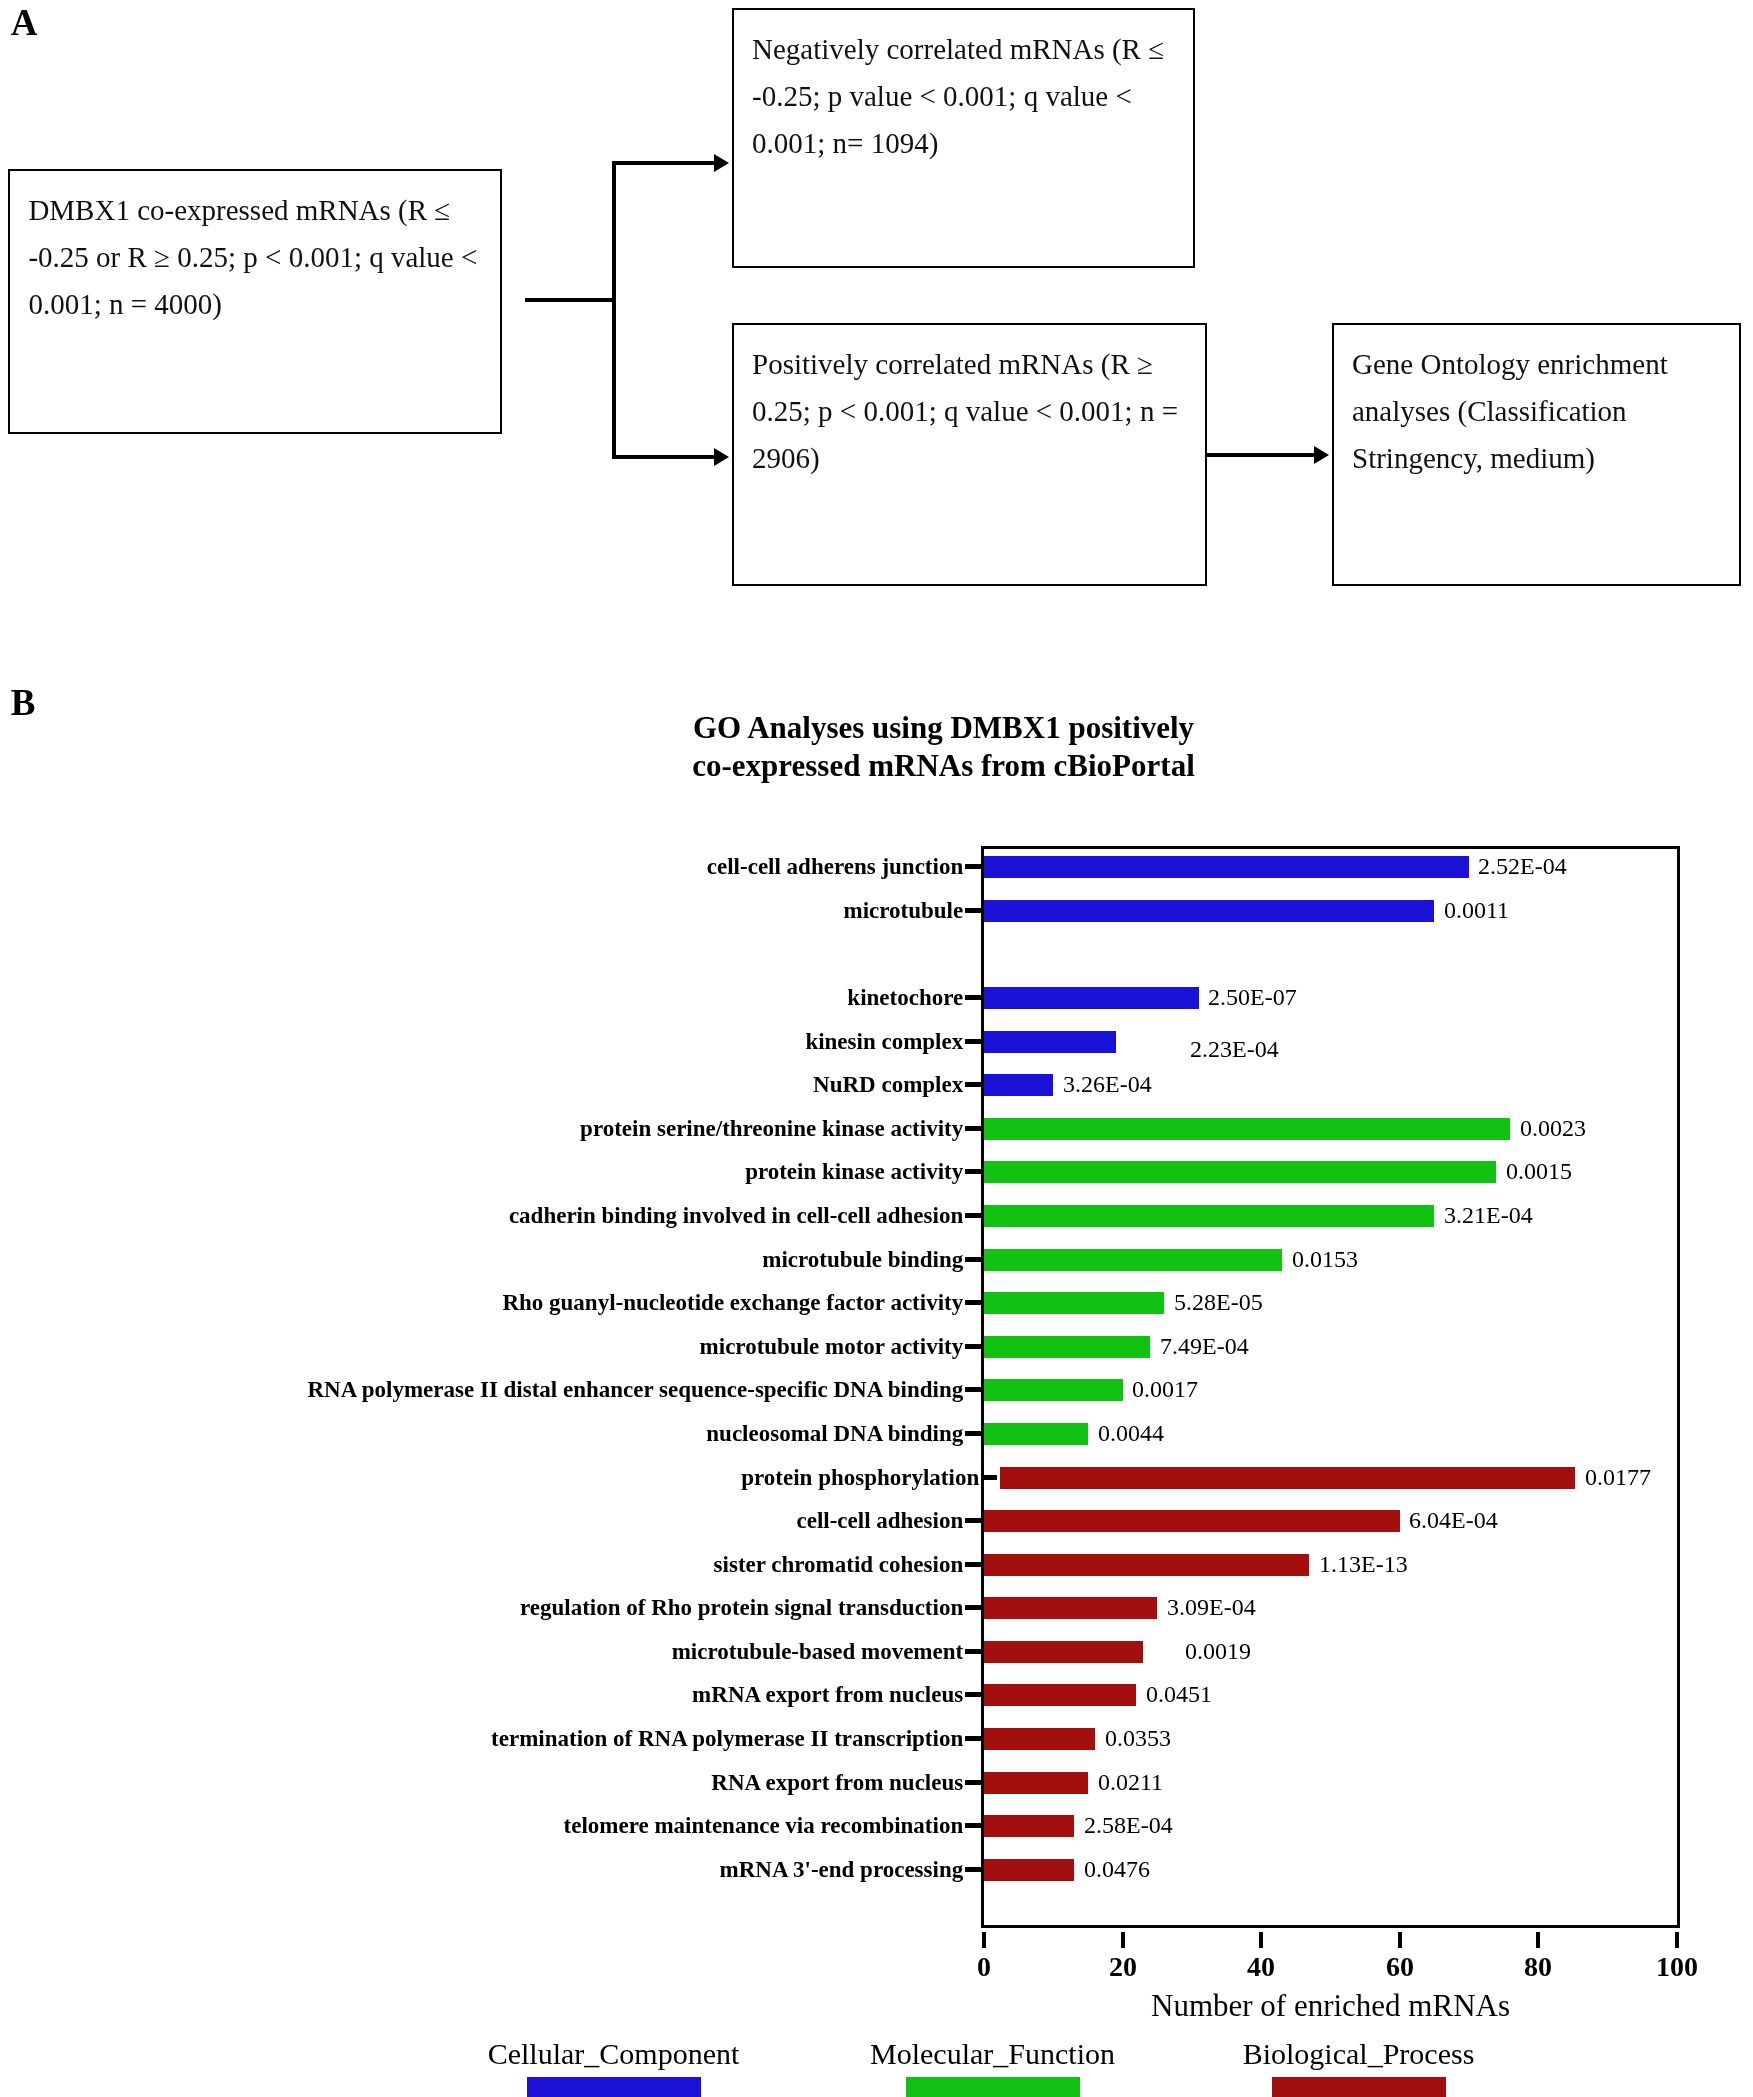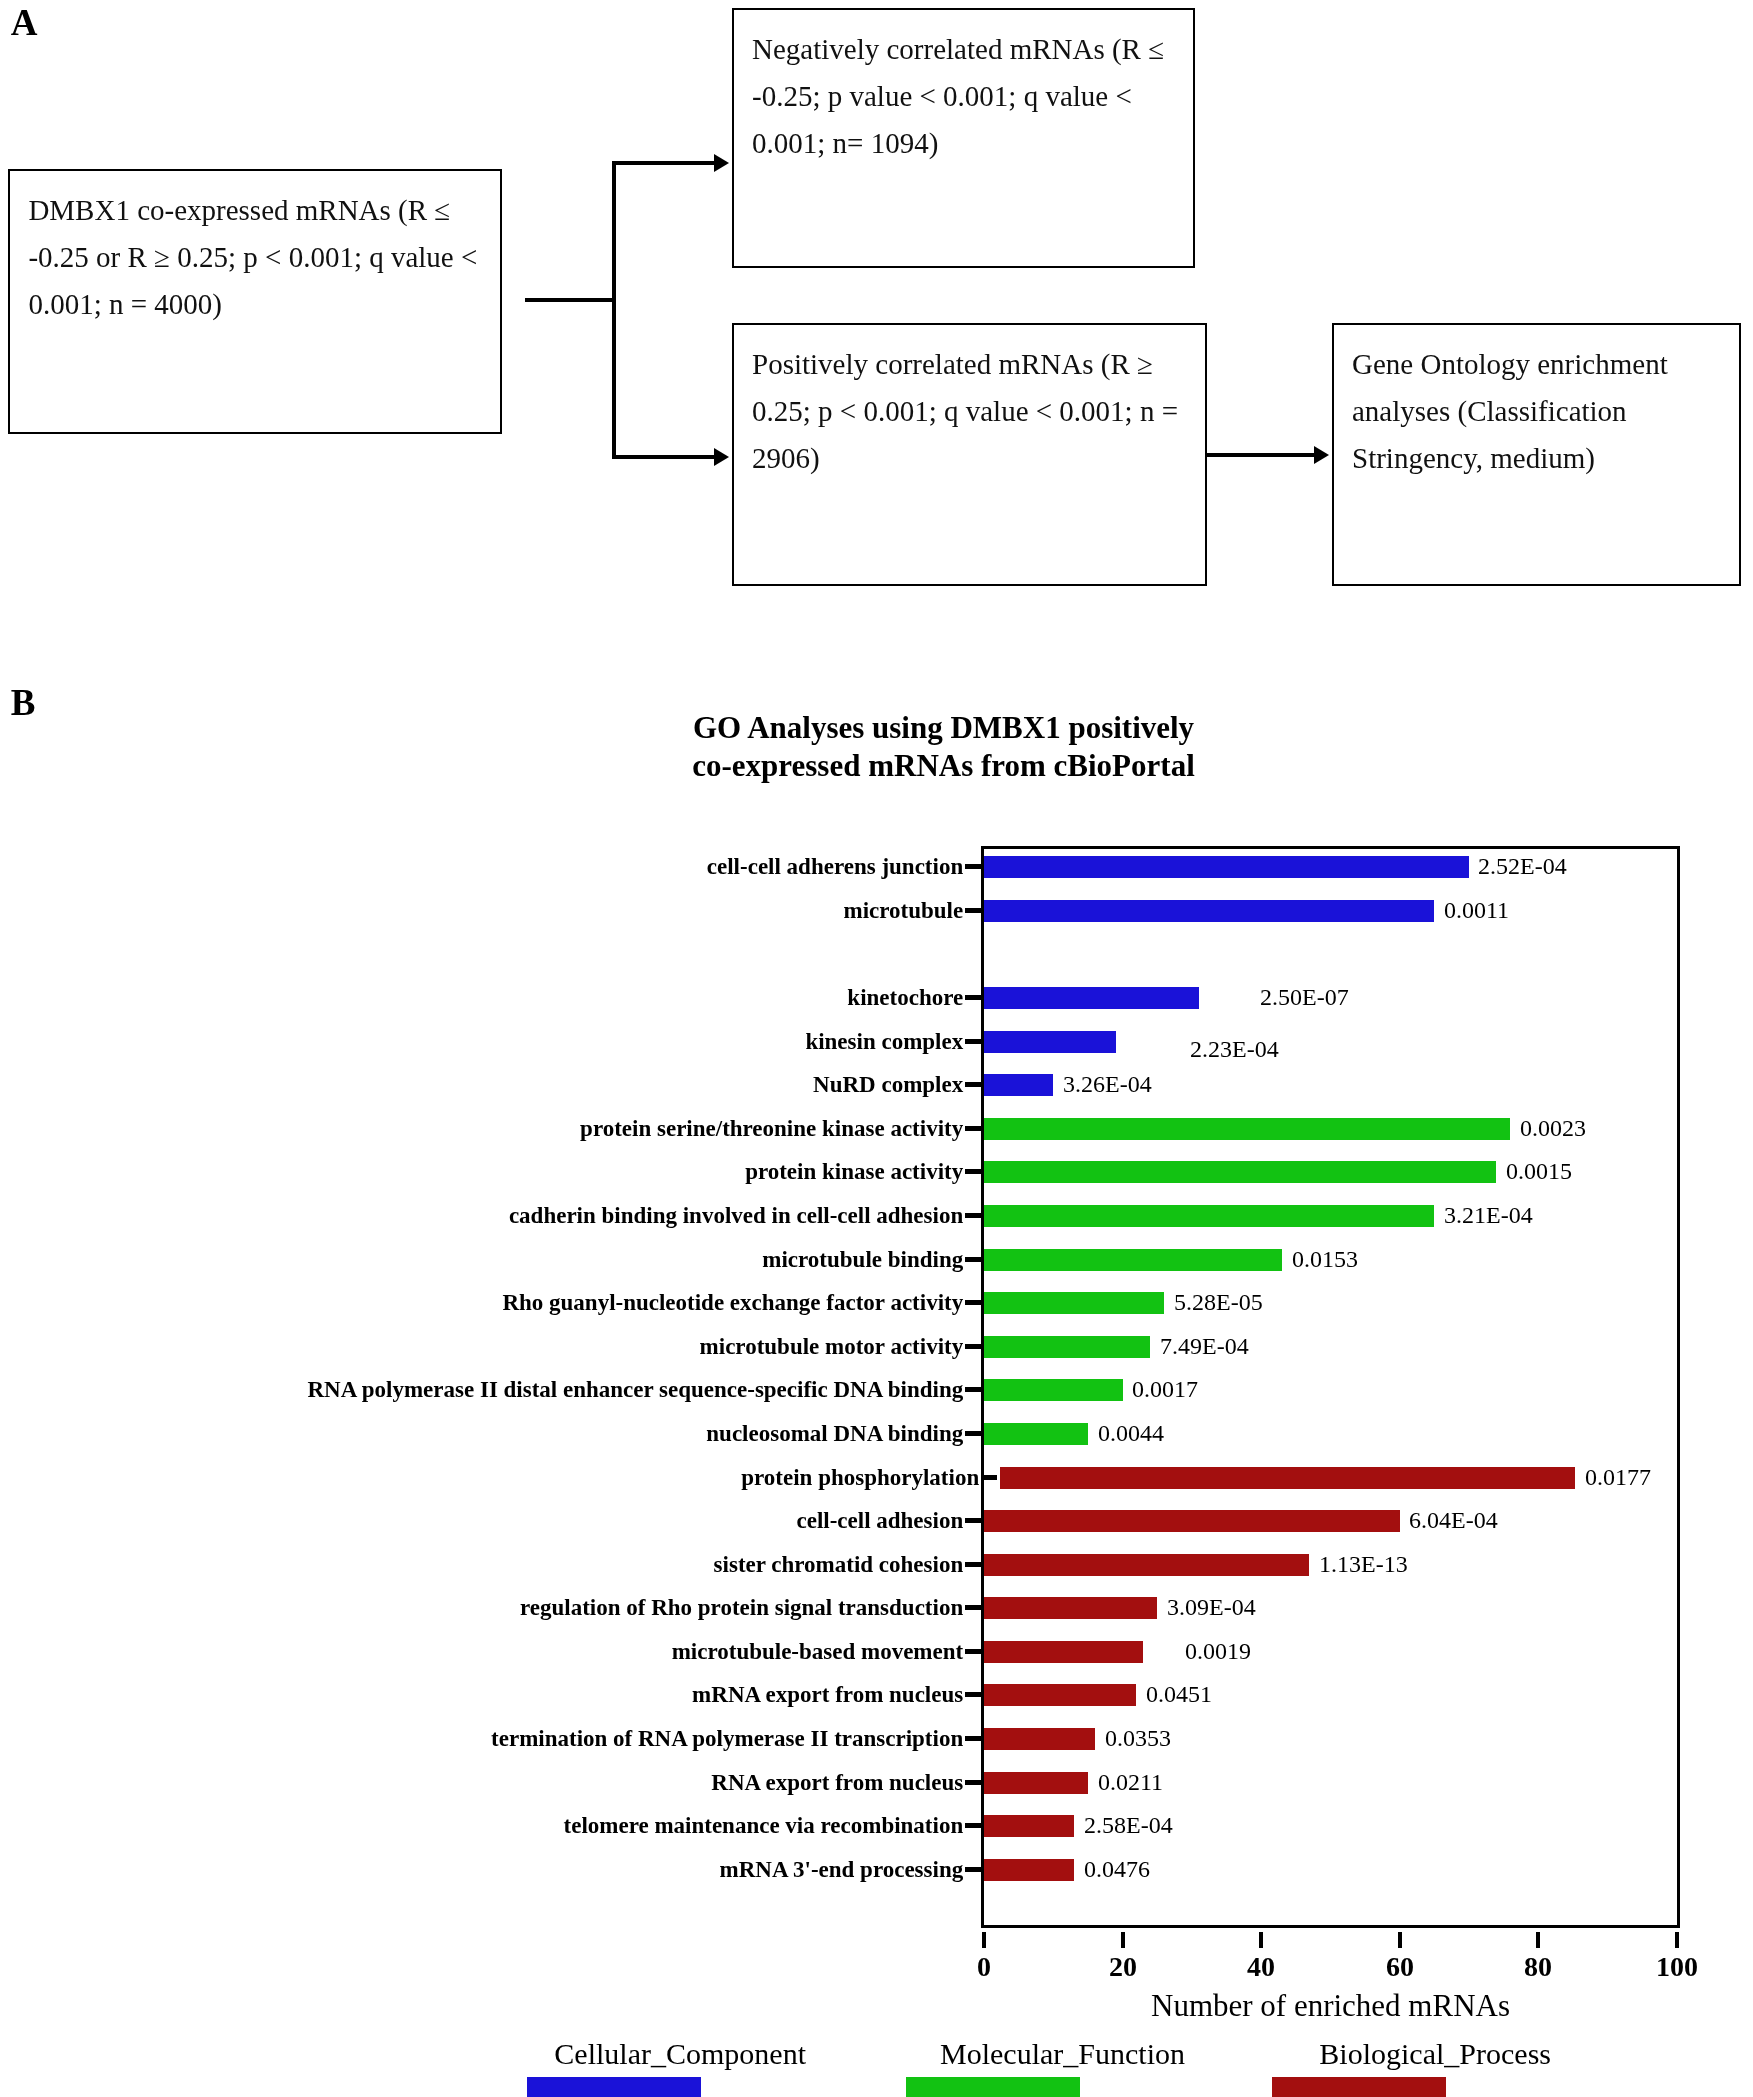--- a/index.html
+++ b/index.html
@@ -124,21 +124,21 @@
     transform:translateX(-50%); font-family:"Liberation Serif", serif;
   }
   #x-axis-title {
     position:absolute; left:981px; top:1333px; width:699px;
     text-align:center; font-size:31px; font-family:"Liberation Serif", serif;
   }
 
   
   #legend { position:absolute; left:421px; top:1383px; width:1262px; height:60px; }
   .legend-item { position:absolute; width:385px; text-align:center; }
-  .legend-label { font-size:30px; font-family:"Liberation Serif", serif; line-height:1.05;text-align:right; }
+  .legend-label { font-size:30px; font-family:"Liberation Serif", serif; line-height:1.05; }
   .legend-swatch { margin:7.2px auto 0; width:174px; height:26.5px; }
   #legend-cc { left:0px; }
   #legend-mf { left:379px; }
   #legend-bp { left:745px; }
 </style>
 </head>
 <body>
 
 <div id="panel-a">
 
@@ -186,21 +186,21 @@
       <div class="row" style="top: 239px;">
         <div class="row-label">microtubule</div>
         <div class="tick"></div>
         <div class="bar cc" style="width: 450px;"></div>
         <div class="bar-value" style="left: 1444px;">0.0011</div>
       </div>
       <div class="row" style="top: 326px;">
         <div class="row-label">kinetochore</div>
         <div class="tick"></div>
         <div class="bar cc" style="width: 215px;"></div>
-        <div class="bar-value" style="left: 1260px; text-align: center;">2.50E-07</div>
+        <div class="bar-value" style="left: 1208px; text-align: center;">2.50E-07</div>
       </div>
       <div class="row" style="top: 370px;">
         <div class="row-label">kinesin complex</div>
         <div class="tick"></div>
         <div class="bar cc" style="width: 132px;"></div>
         <div class="bar-value" style="left: 1190px; margin-top: 8px;">2.23E-04</div>
       </div>
       <div class="row" style="top: 413px;">
         <div class="row-label">NuRD complex</div>
         <div class="tick"></div>

